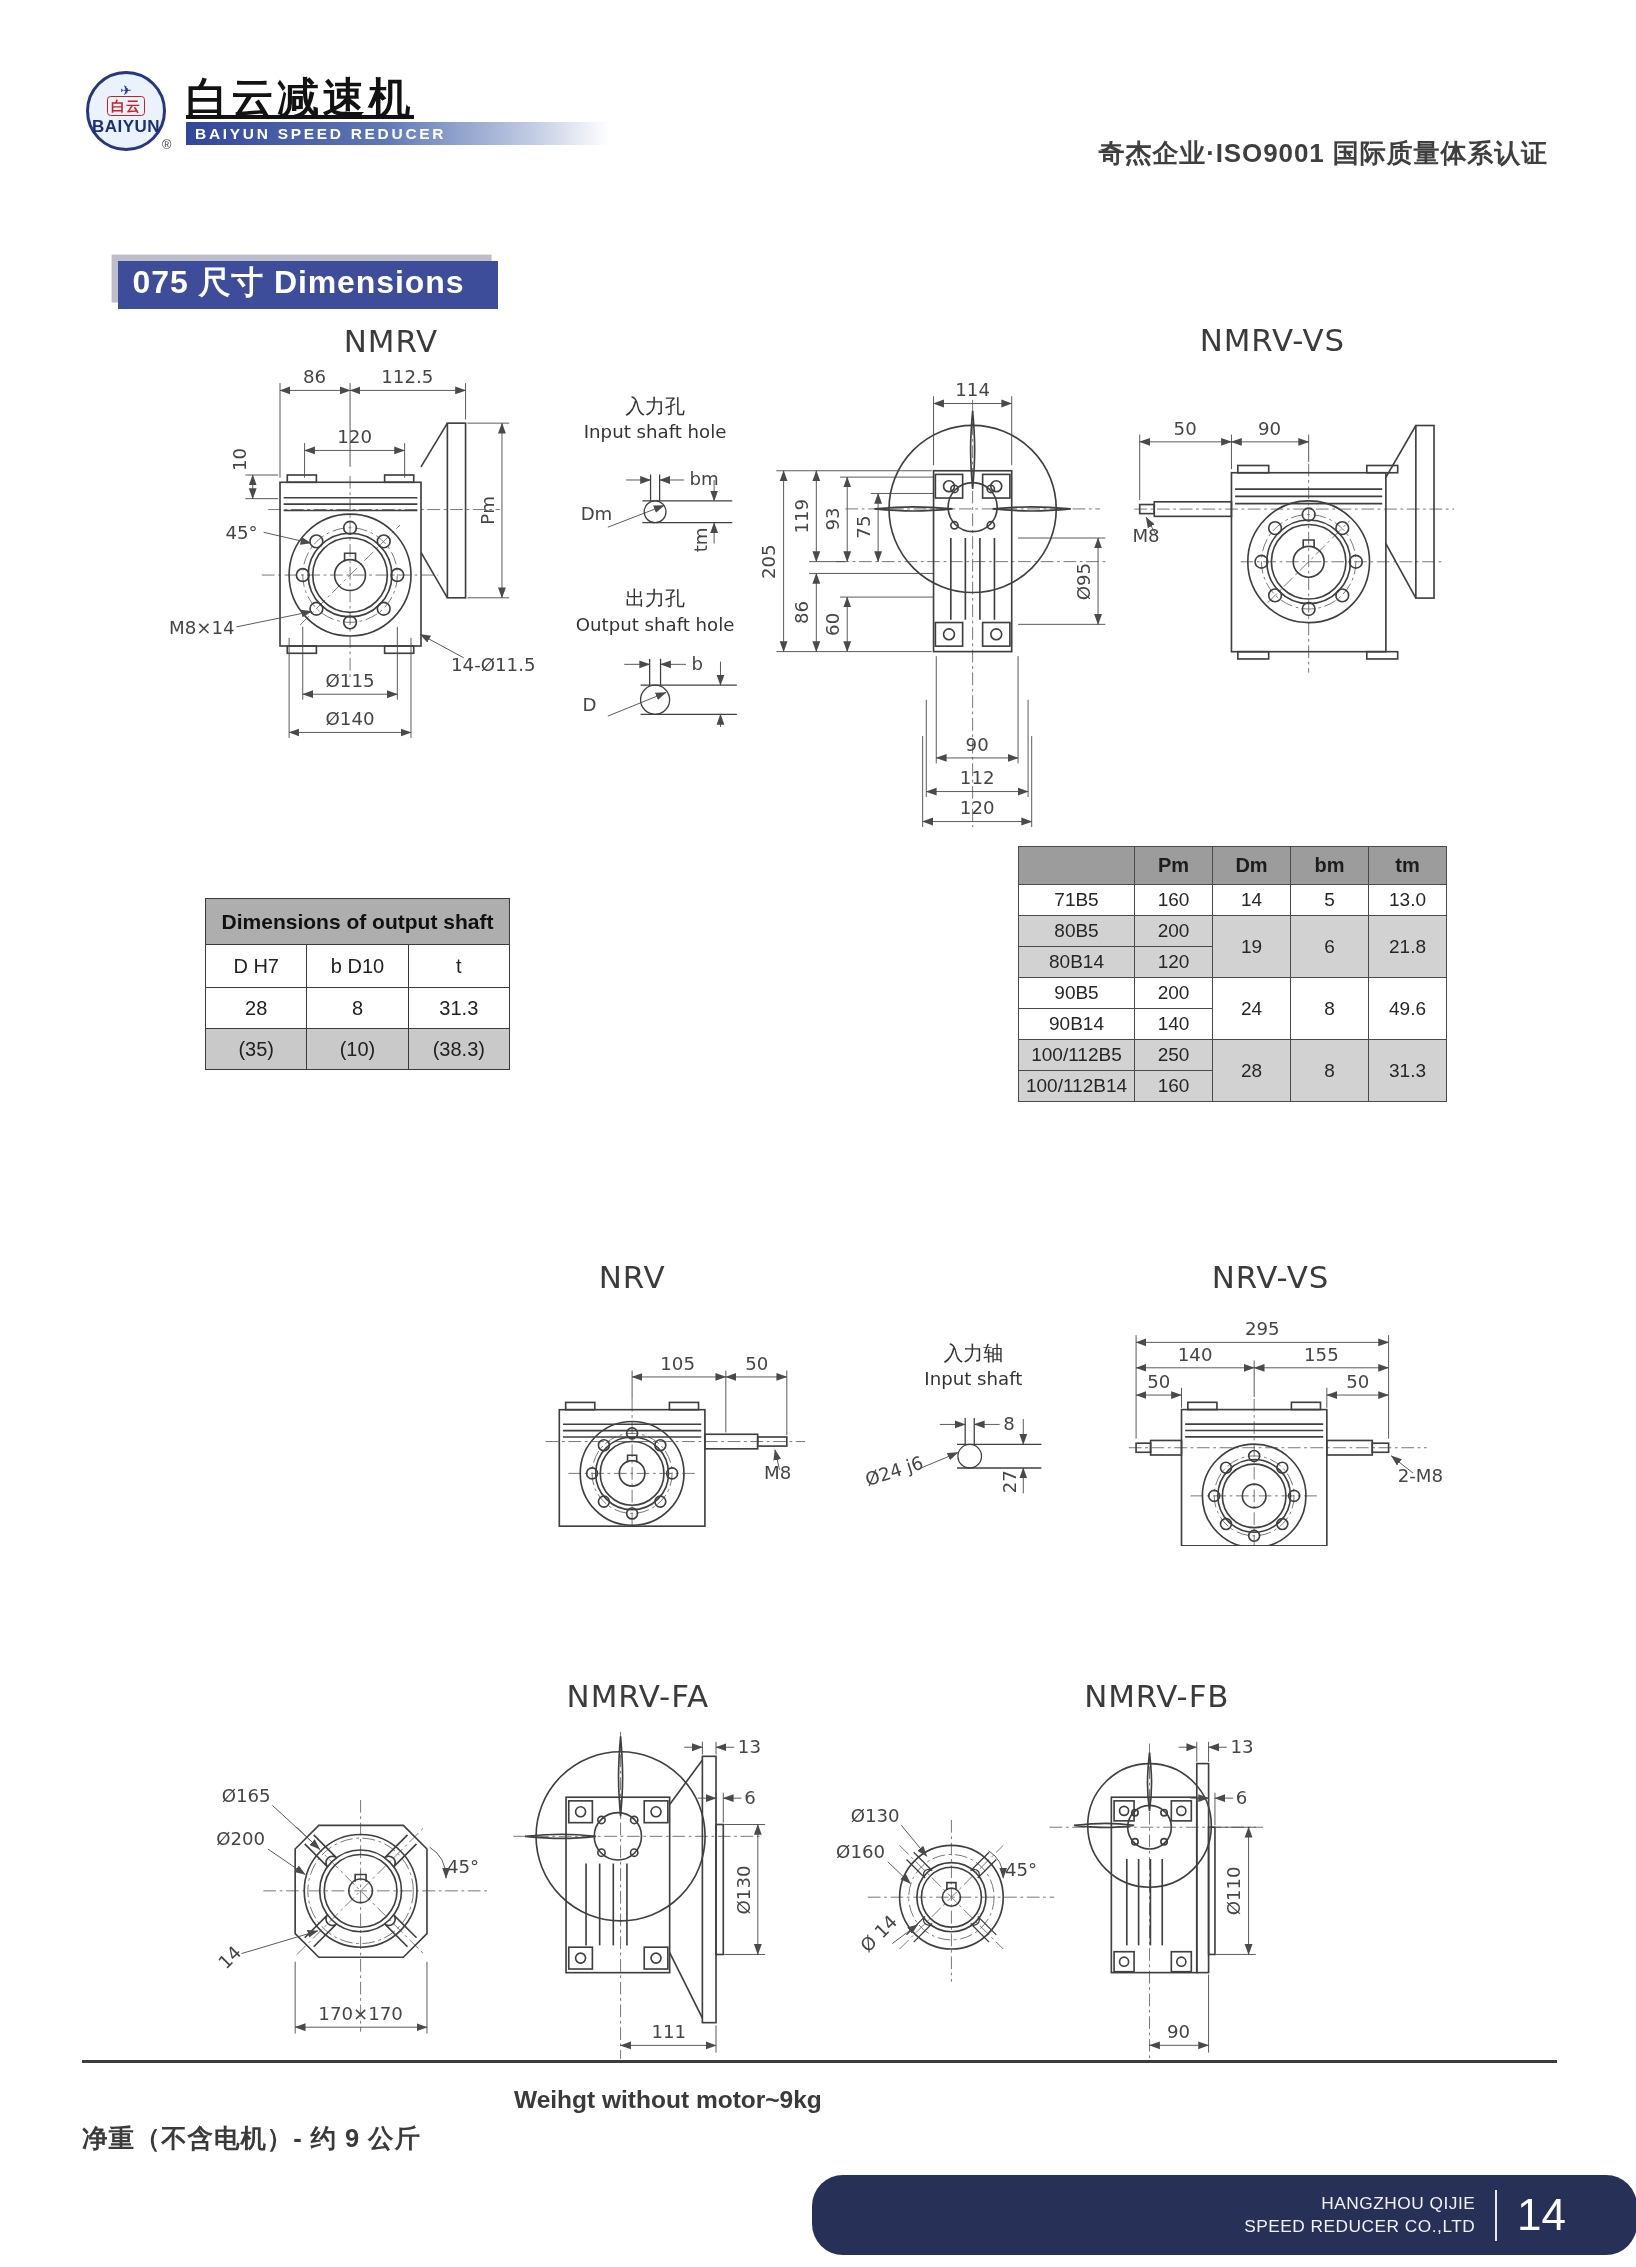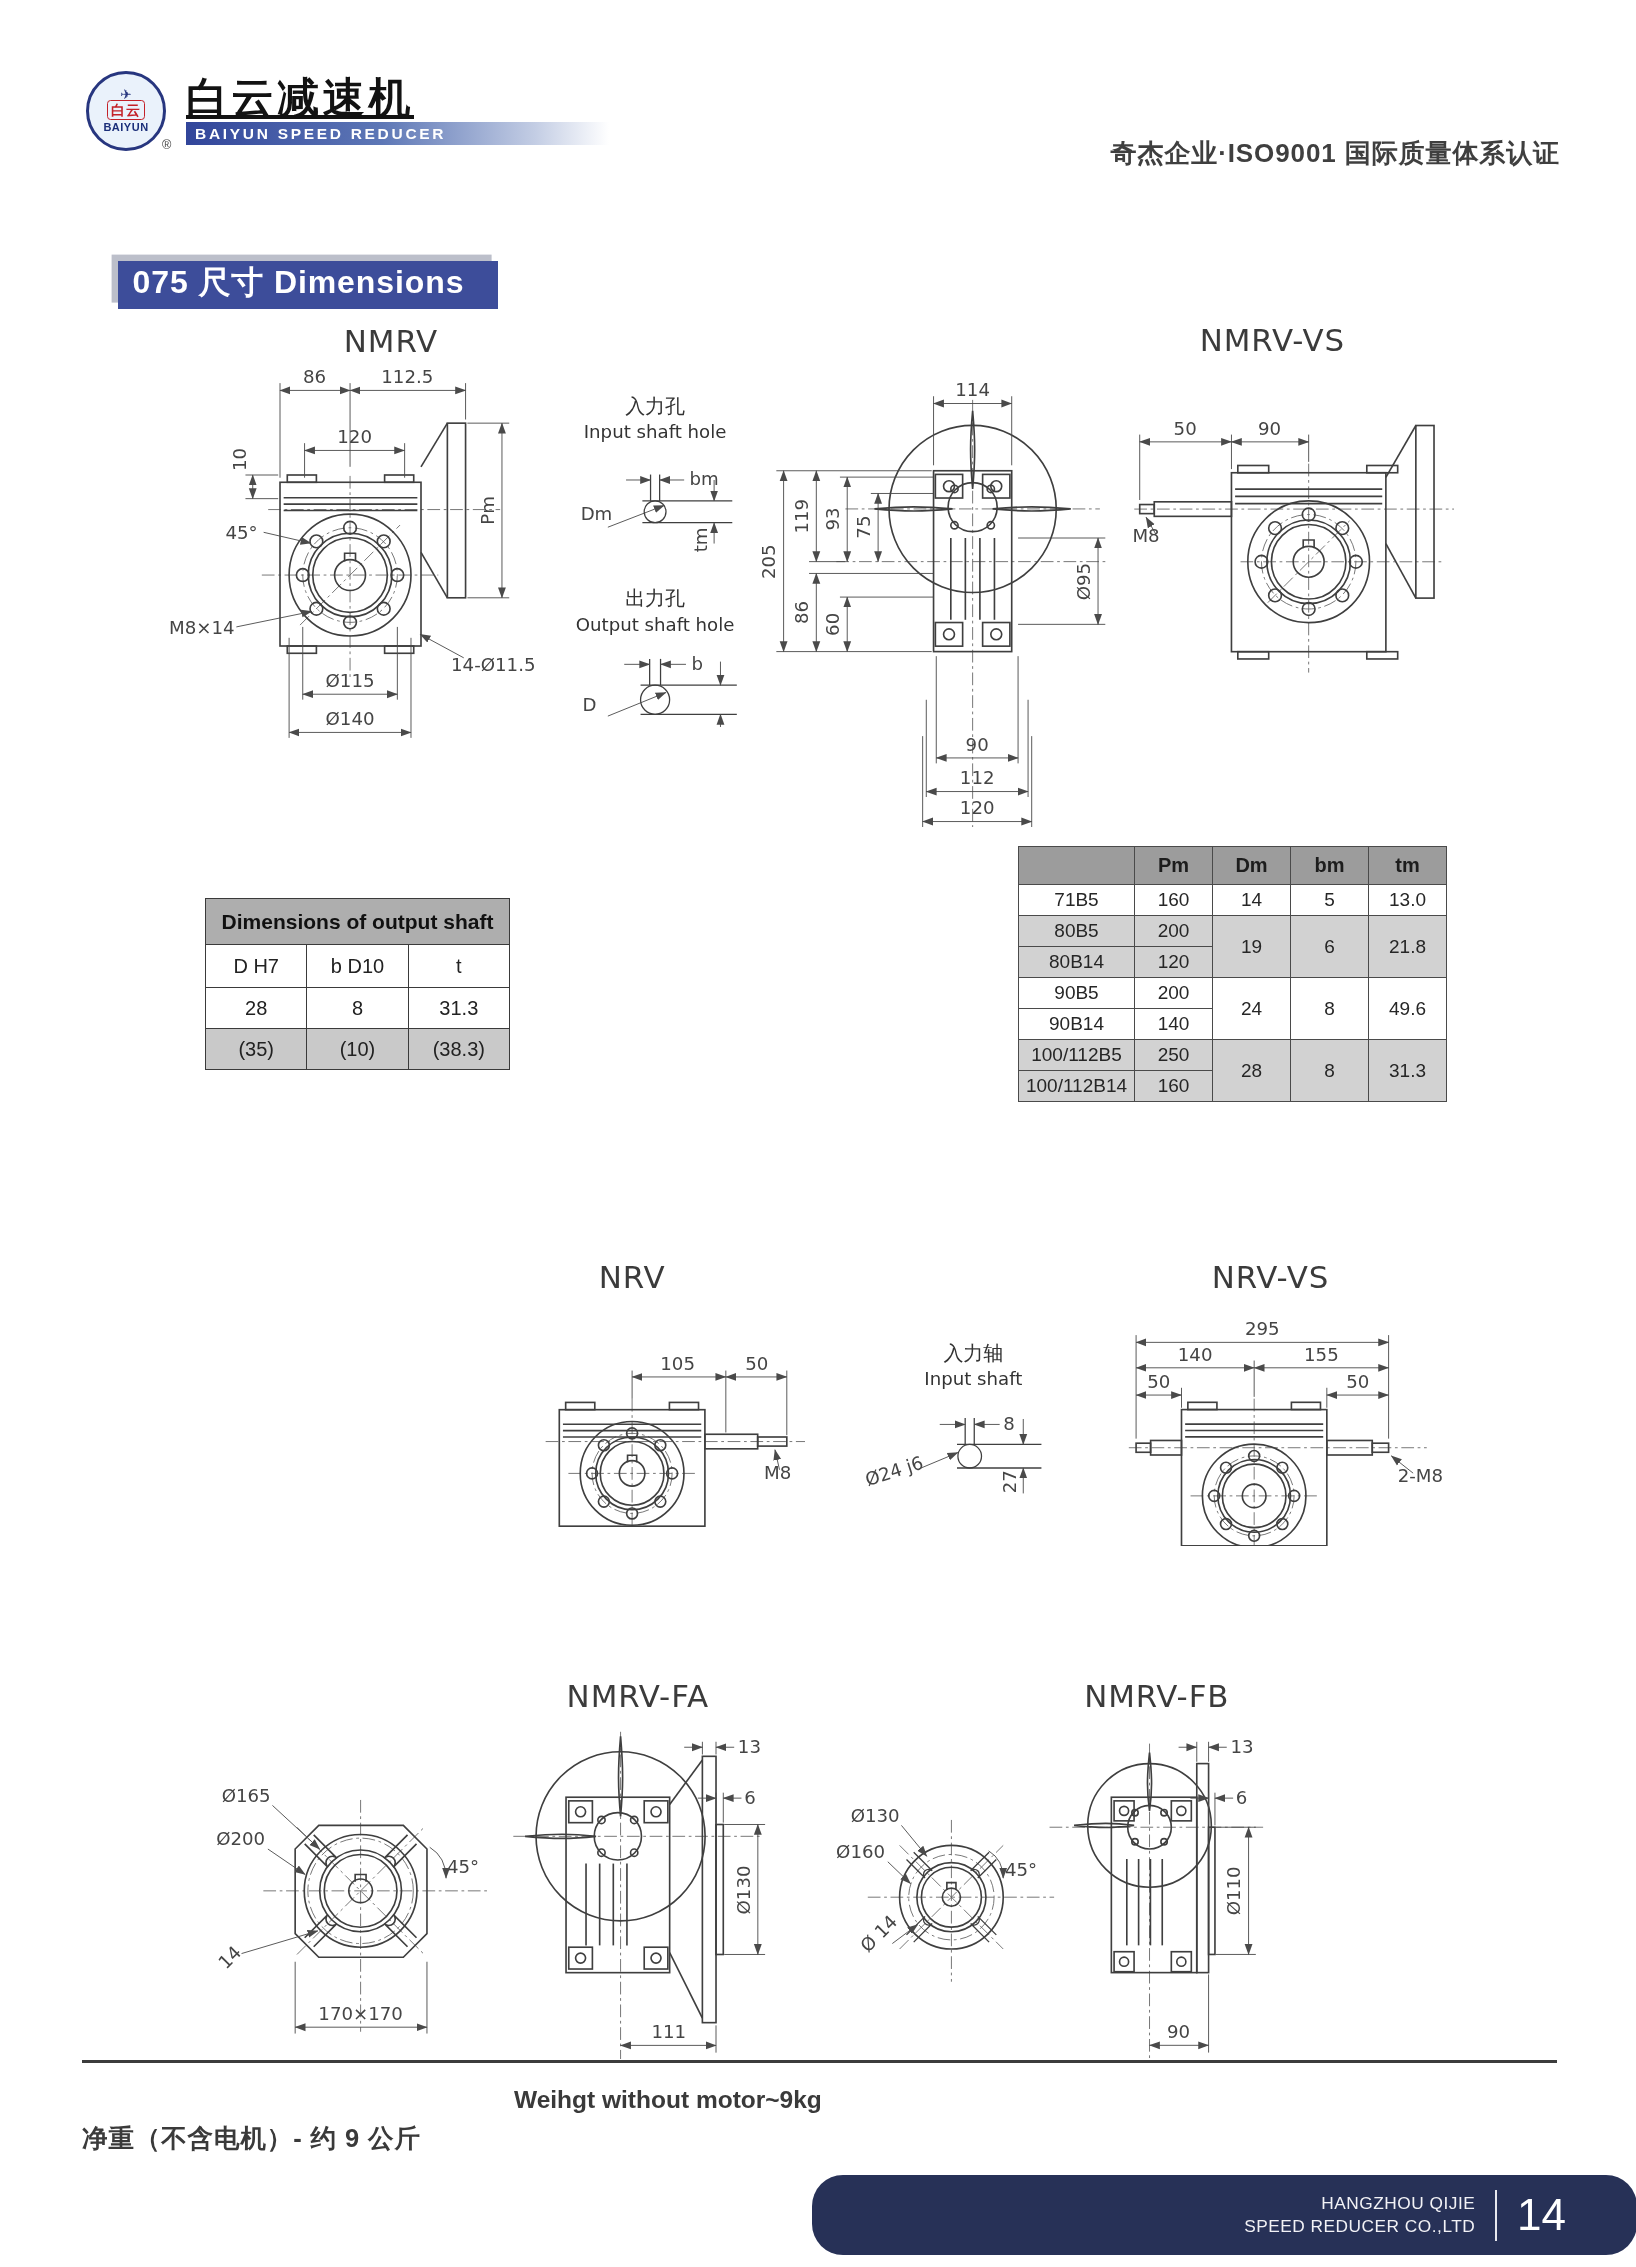--- a/index.html
+++ b/index.html
@@ -5,21 +5,21 @@
   html,body { margin:0; padding:0; background:#9a9a9a; }
   .page { position:relative; width:1636px; height:2267px; margin:0 auto; background:#ffffff;
           font-family:"Liberation Sans","DejaVu Sans",sans-serif; overflow:hidden; }
   .abs { position:absolute; }
 
   
   .badge { width:80px; height:80px; border-radius:50%; border:3.6px solid #27367f; background:#eaf2fb;
            display:flex; flex-direction:column; align-items:center; justify-content:center; box-sizing:border-box; }
   .badge-cn { color:#c42128; font-weight:bold; font-size:14px; border:1.8px solid #c42128; border-radius:3.6px;
               line-height:18px; padding:0 2.7px; letter-spacing:0.9px; }
-  .badge-en { color:#1c2f7a; font-weight:bold; font-size:11px; margin-top:1.8px; letter-spacing:0.5px; }
+  .badge-en { color:#1c2f7a; font-weight:bold; font-size:17px; margin-top:1.8px; letter-spacing:0.5px; }
   .bird { font-size:13.6px; color:#27367f; line-height:11px; }
   .regmark { font-size:12.7px; color:#444; }
   .brand-cn { font-size:42px; font-weight:bold; color:#121212; letter-spacing:3.6px; line-height:42px;text-decoration:underline; }
   .brand-bar { width:427px; height:23px; margin-top:3.6px;
                background:linear-gradient(to right,#31459a 0%,#5d77b6 45%,#c3cde4 80%,rgba(255,255,255,0) 97%);
                color:#ffffff; font-weight:bold; font-size:15.5px; letter-spacing:2.7px; line-height:23px; padding-left:9px; }
   .cert { font-size:26px; font-weight:bold; color:#3f3f3f; letter-spacing:0.9px; }
 
   .section-title { width:365px; height:48px; background:#3d4d9a; color:#ffffff; font-size:32px; font-weight:bold;
                    line-height:42px; padding-left:14.5px; box-shadow:-6.4px -6.4px 0 #bcbfca; letter-spacing:0.9px; }
@@ -78,21 +78,21 @@
       <div class="badge-en">BAIYUN</div>
     </div>
     <div class="abs" style="left:76px;top:65px;">
       <span class="regmark">®</span>
     </div>
     <div style="margin-left:20px;padding-top:5.5px;">
       <div class="brand-cn">白云减速机</div>
       <div class="brand-bar">BAIYUN  SPEED  REDUCER</div>
     </div>
   </div>
-  <div class="abs cert" style="right:76px;top:136px;">奇杰企业·ISO9001 国际质量体系认证</div>
+  <div class="abs cert" style="right:88px;top:136px;">奇杰企业·ISO9001 国际质量体系认证</div>
 
   <div class="abs section-title" style="left:118px;top:261px;">075 尺寸  Dimensions</div>
 
   <svg class="abs" style="left:118px;top:314px;" width="455" height="473" viewBox="0 0 500 520">
     <text class="dtitle" x="300" y="42" text-anchor="middle">NMRV</text>
     <g class="cl">
       <line x1="158" y1="287" x2="352" y2="287"></line>
       <line x1="255" y1="178" x2="255" y2="400"></line>
       <line x1="200" y1="342" x2="310" y2="232"></line>
       <line x1="165" y1="215" x2="420" y2="215"></line>

